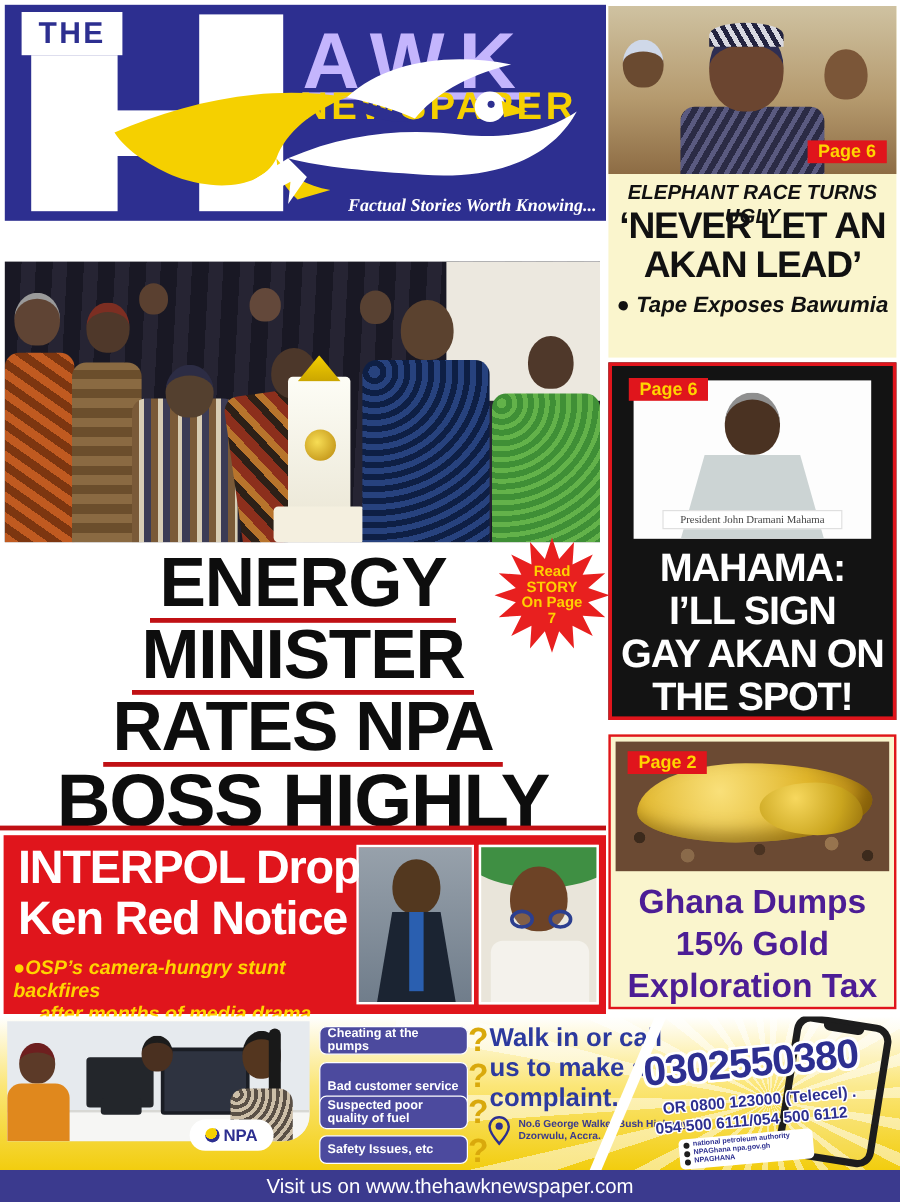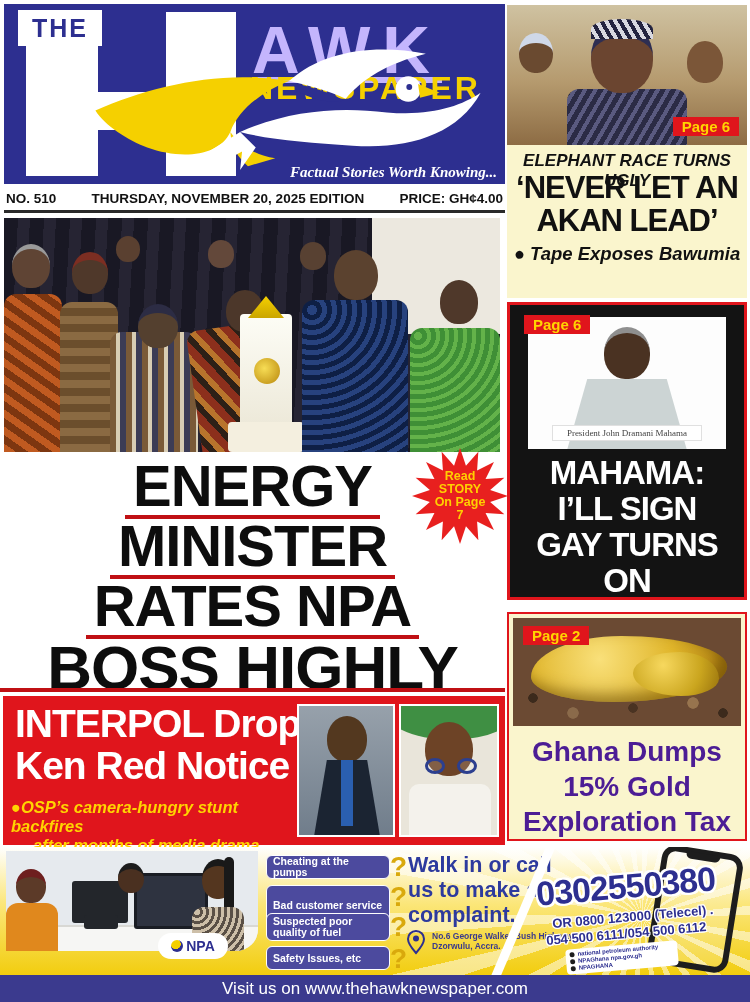--- a/index.html
+++ b/index.html
@@ -161,25 +161,20 @@
       <path fill="#ffffff" d="M150,92 C200,70 250,66 300,72 C345,76 375,66 396,52 C372,96 320,110 265,106 C220,103 180,100 150,92 Z"></path>
       <path fill="#ffffff" d="M150,92 L118,112 L140,110 L126,126 L152,112 L150,131 L166,108 Z"></path>
       <circle cx="322" cy="48" r="13" fill="#ffffff"></circle>
       <path fill="#f5d000" d="M332,43 L354,52 L334,57 Z"></path>
       <circle cx="323" cy="46" r="3" fill="#2d2f90"></circle>
     </svg>
     <div class="est">Est. 2016</div>
     <div class="tagline">Factual Stories Worth Knowing...</div>
   </div>
 
-  <div class="infobar">
-    <span>NO. 510</span>
-    <span>THURSDAY, NOVEMBER 20, 2025  EDITION</span>
-    <span>PRICE: GH¢4.00</span>
-  </div>
 
   <div class="lead-photo">
     <div class="lp-panel"></div>
 
     <div class="fh" style="left:112px;top:18px;width:24px;height:26px;background:#5a4030;"></div>
     <div class="fh" style="left:204px;top:22px;width:26px;height:28px;background:#63483a;"></div>
     <div class="fh" style="left:296px;top:24px;width:26px;height:28px;background:#584132;"></div>
 
     <div class="fb" style="left:0;bottom:0;width:58px;height:158px;background:repeating-linear-gradient(35deg,#c05a20 0 7px,#7d3610 7px 14px);"></div>
     <div class="fh" style="left:8px;top:26px;width:38px;height:44px;background:#5f4434;border-top:5px solid #9a9a9a;"></div>
@@ -269,21 +264,21 @@
   <div class="story-mahama">
     <div class="sm-photo">
       <div class="fh" style="left:76px;top:10px;width:46px;height:52px;background:#4a3222;border-top:6px solid #8f8f8f;"></div>
       <div style="position:absolute;left:28px;top:62px;width:142px;height:70px;background:#ccd4d4;clip-path:polygon(8% 100%,22% 0,78% 0,92% 100%);"></div>
       <div class="sm-caption">President John Dramani Mahama</div>
     </div>
     <div class="page-tag" style="left:14px;top:10px;">Page 6</div>
     <div class="sm-head">
       <span style="display:block">MAHAMA:</span>
       <span style="display:block">I’LL SIGN</span>
-      <span style="display:block">GAY TURNS ON</span>
+      <span style="display:block">GAY AKAN ON</span>
       <span style="display:block">THE SPOT!</span>
     </div>
   </div>
 
   <div class="story-gold">
     <div class="sg-photo">
       <div class="nugget"></div>
       <div class="nugget2"></div>
     </div>
     <div class="page-tag" style="left:14px;top:12px;">Page 2</div>

